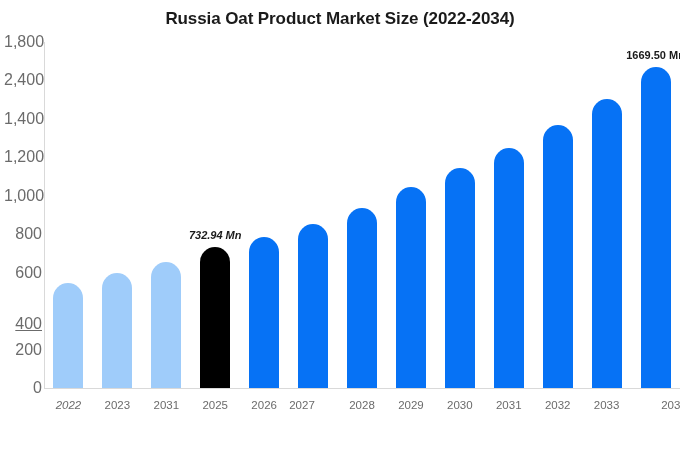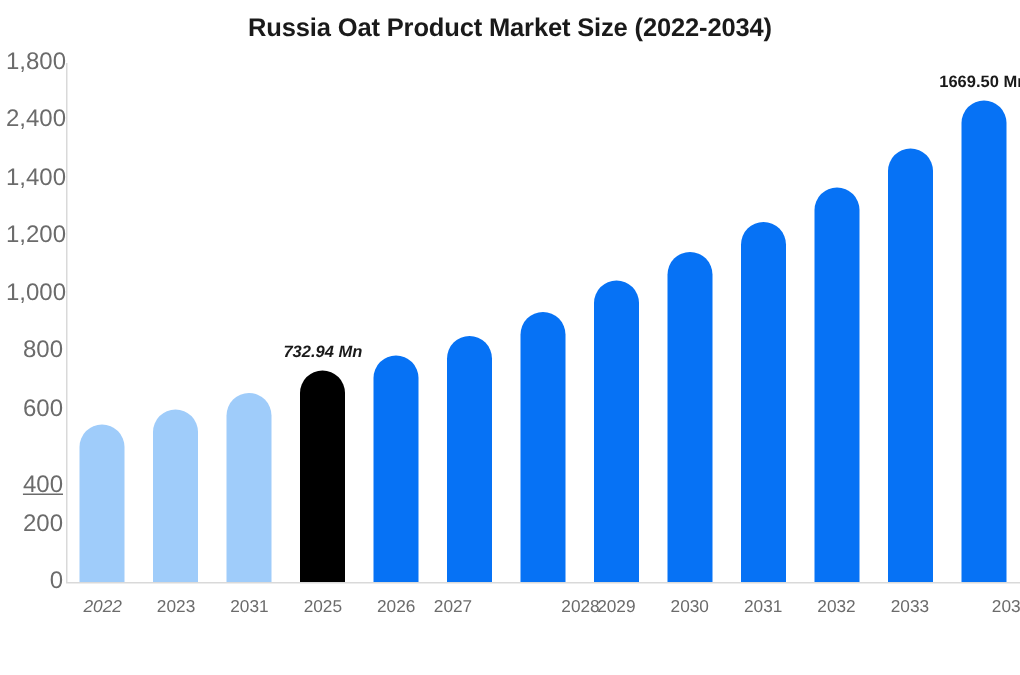--- a/index.html
+++ b/index.html
@@ -202,21 +202,21 @@
       </div>
     </div>
 
 
 <div class="x-tick" style="left: 68.4615px; font-style: italic;">2022</div>
     <div class="x-tick" style="left: 117.385px;">2023</div>
     <div class="x-tick" style="left: 166.308px;">2031</div>
     <div class="x-tick" style="left: 215.231px;">2025</div>
     <div class="x-tick" style="left: 264.154px;">2026</div>
     <div class="x-tick" style="left: 302px; text-align: center;">2027</div>
-    <div class="x-tick" style="left: 362px; margin-left: 25px;">2028</div>
+    <div class="x-tick" style="left: 362px;">2028</div>
     <div class="x-tick" style="left: 410.923px;">2029</div>
     <div class="x-tick" style="left: 459.846px;">2030</div>
     <div class="x-tick" style="left: 508.769px;">2031</div>
     <div class="x-tick" style="left: 557.692px;">2032</div>
     <div class="x-tick" style="left: 606.615px;">2033</div>
     <div class="x-tick" style="left: 674px; text-align: right;">2034</div>
     <div class="value-label" style="left: 215.231px; top: 229.113px; font-style: italic;">732.94 Mn</div>
     <div class="value-label" style="left: 655.538px; top: 49.085px;">1669.50 Mn</div>
   </div>
 

